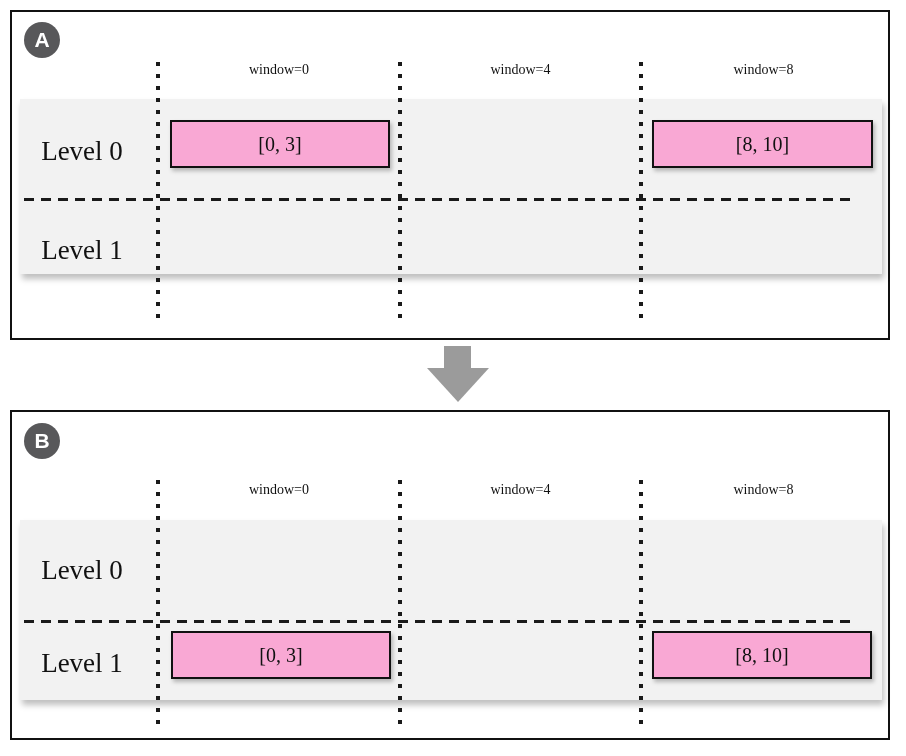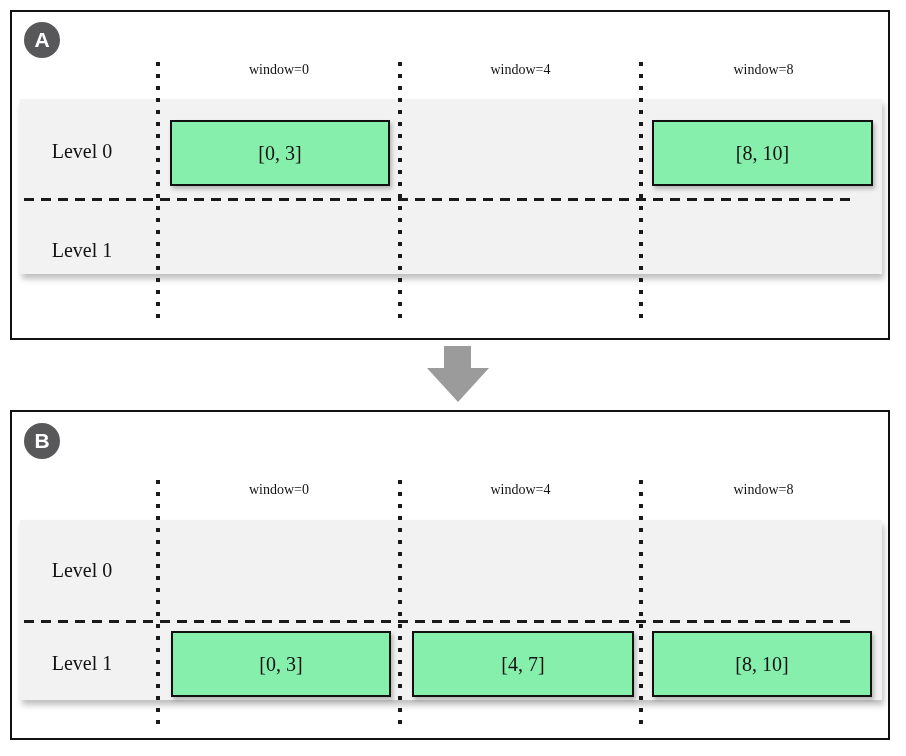--- a/index.html
+++ b/index.html
@@ -60,30 +60,30 @@
     height: 28px;
     font-size: 14px;
     display: flex; align-items: center; justify-content: center;
     z-index: 2;
     white-space: nowrap;
   }
   .rowlabel {
     position: absolute;
     left: 8px;
     width: 124px; height: 26px;
-    font-size: 20px;
+    font-size: 27px;
     display: flex; align-items: center; justify-content: center;
     z-index: 2;
     white-space: nowrap;
   }
   .sstable {
     position: absolute;
-    height: 66px;
+    height: 48px;
     border: 2px solid #111;
-    background: #86efac;
+    background: #f9a8d4;
     font-size: 20px;
     display: flex; align-items: center; justify-content: center;
     box-shadow: 2px 3px 4px rgba(0,0,0,0.25);
     z-index: 3;
     white-space: nowrap;
   }
   .arrow-shaft {
     position: absolute;
     left: 444px; top: 346px;
     width: 27px; height: 23px;
@@ -148,17 +148,16 @@
     <div class="colhdr" style="left:146px; top:64px; width:242px;">window=0</div>
     <div class="colhdr" style="left:388px; top:64px; width:241px;">window=4</div>
     <div class="colhdr" style="left:629px; top:64px; width:245px;">window=8</div>
 
     <div class="hdash" style="left:12px; top:208px; width:830px;"></div>
 
     <div class="rowlabel" style="top:145px;">Level 0</div>
     <div class="rowlabel" style="top:238px;">Level 1</div>
 
     <div class="sstable" style="left:159px; top:219px; width:220px;">[0, 3]</div>
-    <div class="sstable" style="left:400px; top:219px; width:222px;">[4, 7]</div>
     <div class="sstable" style="left:640px; top:219px; width:220px;">[8, 10]</div>
   </section>
 
 </div>
 
 </body></html>

